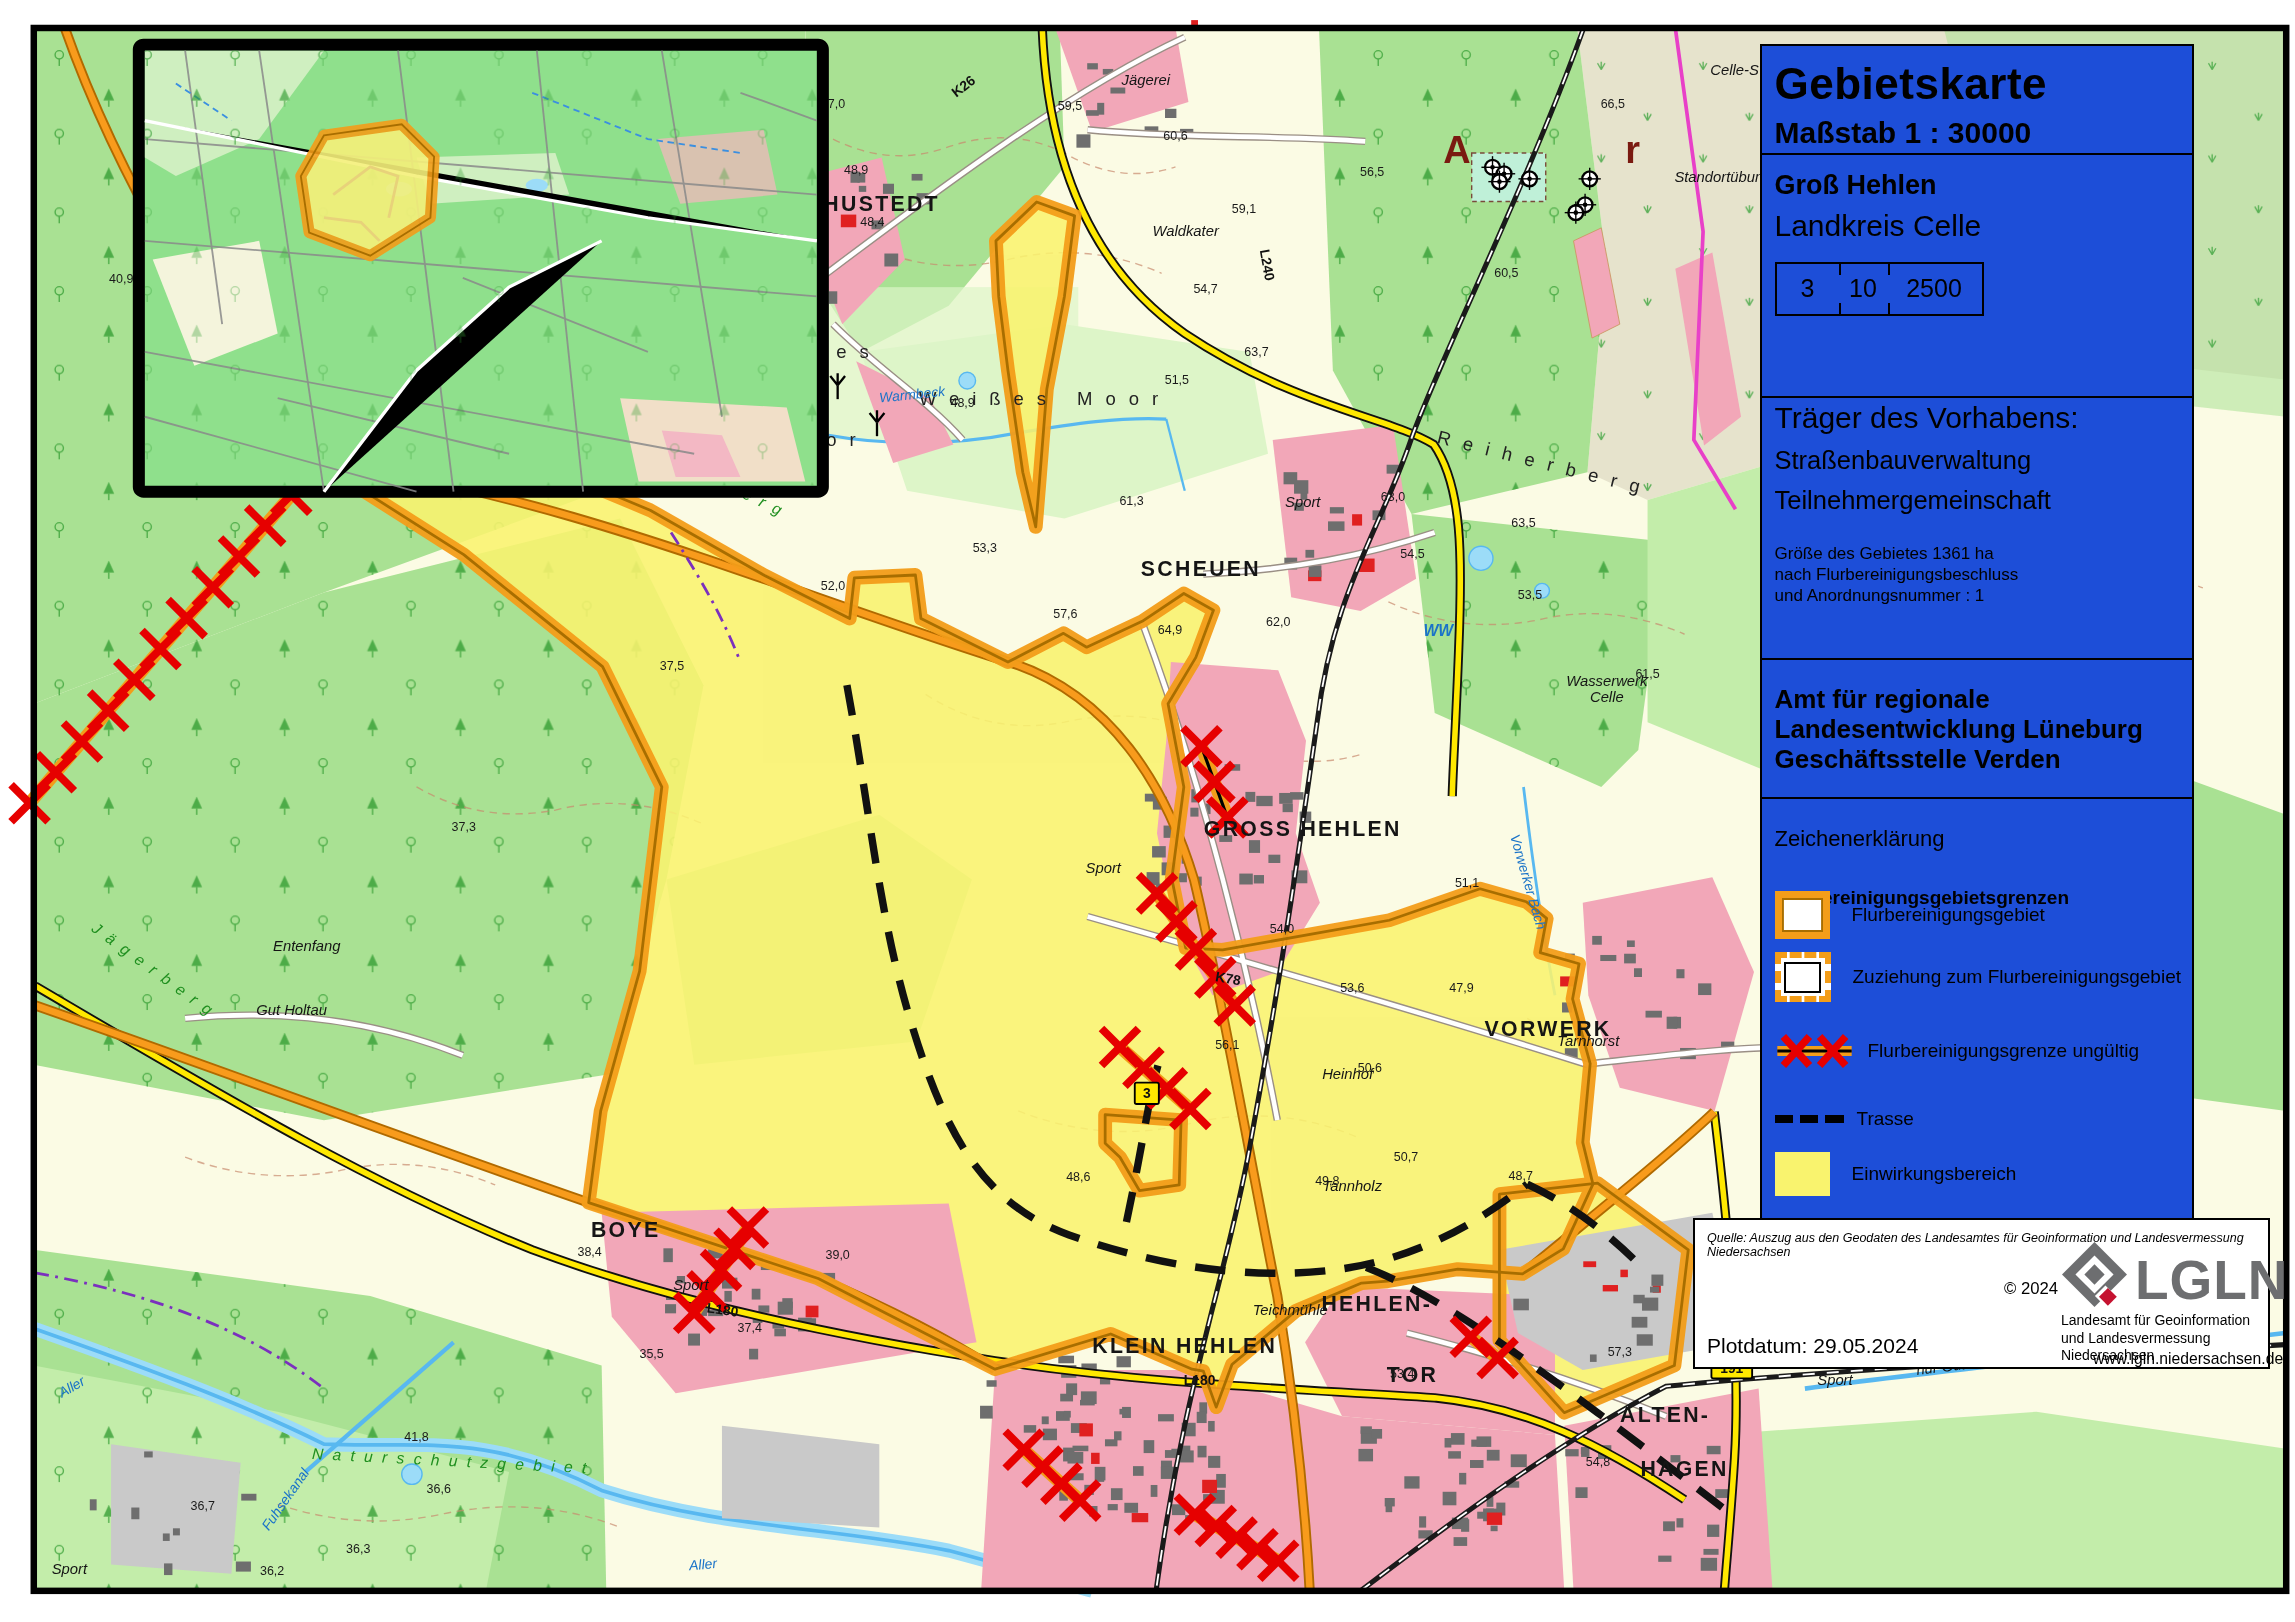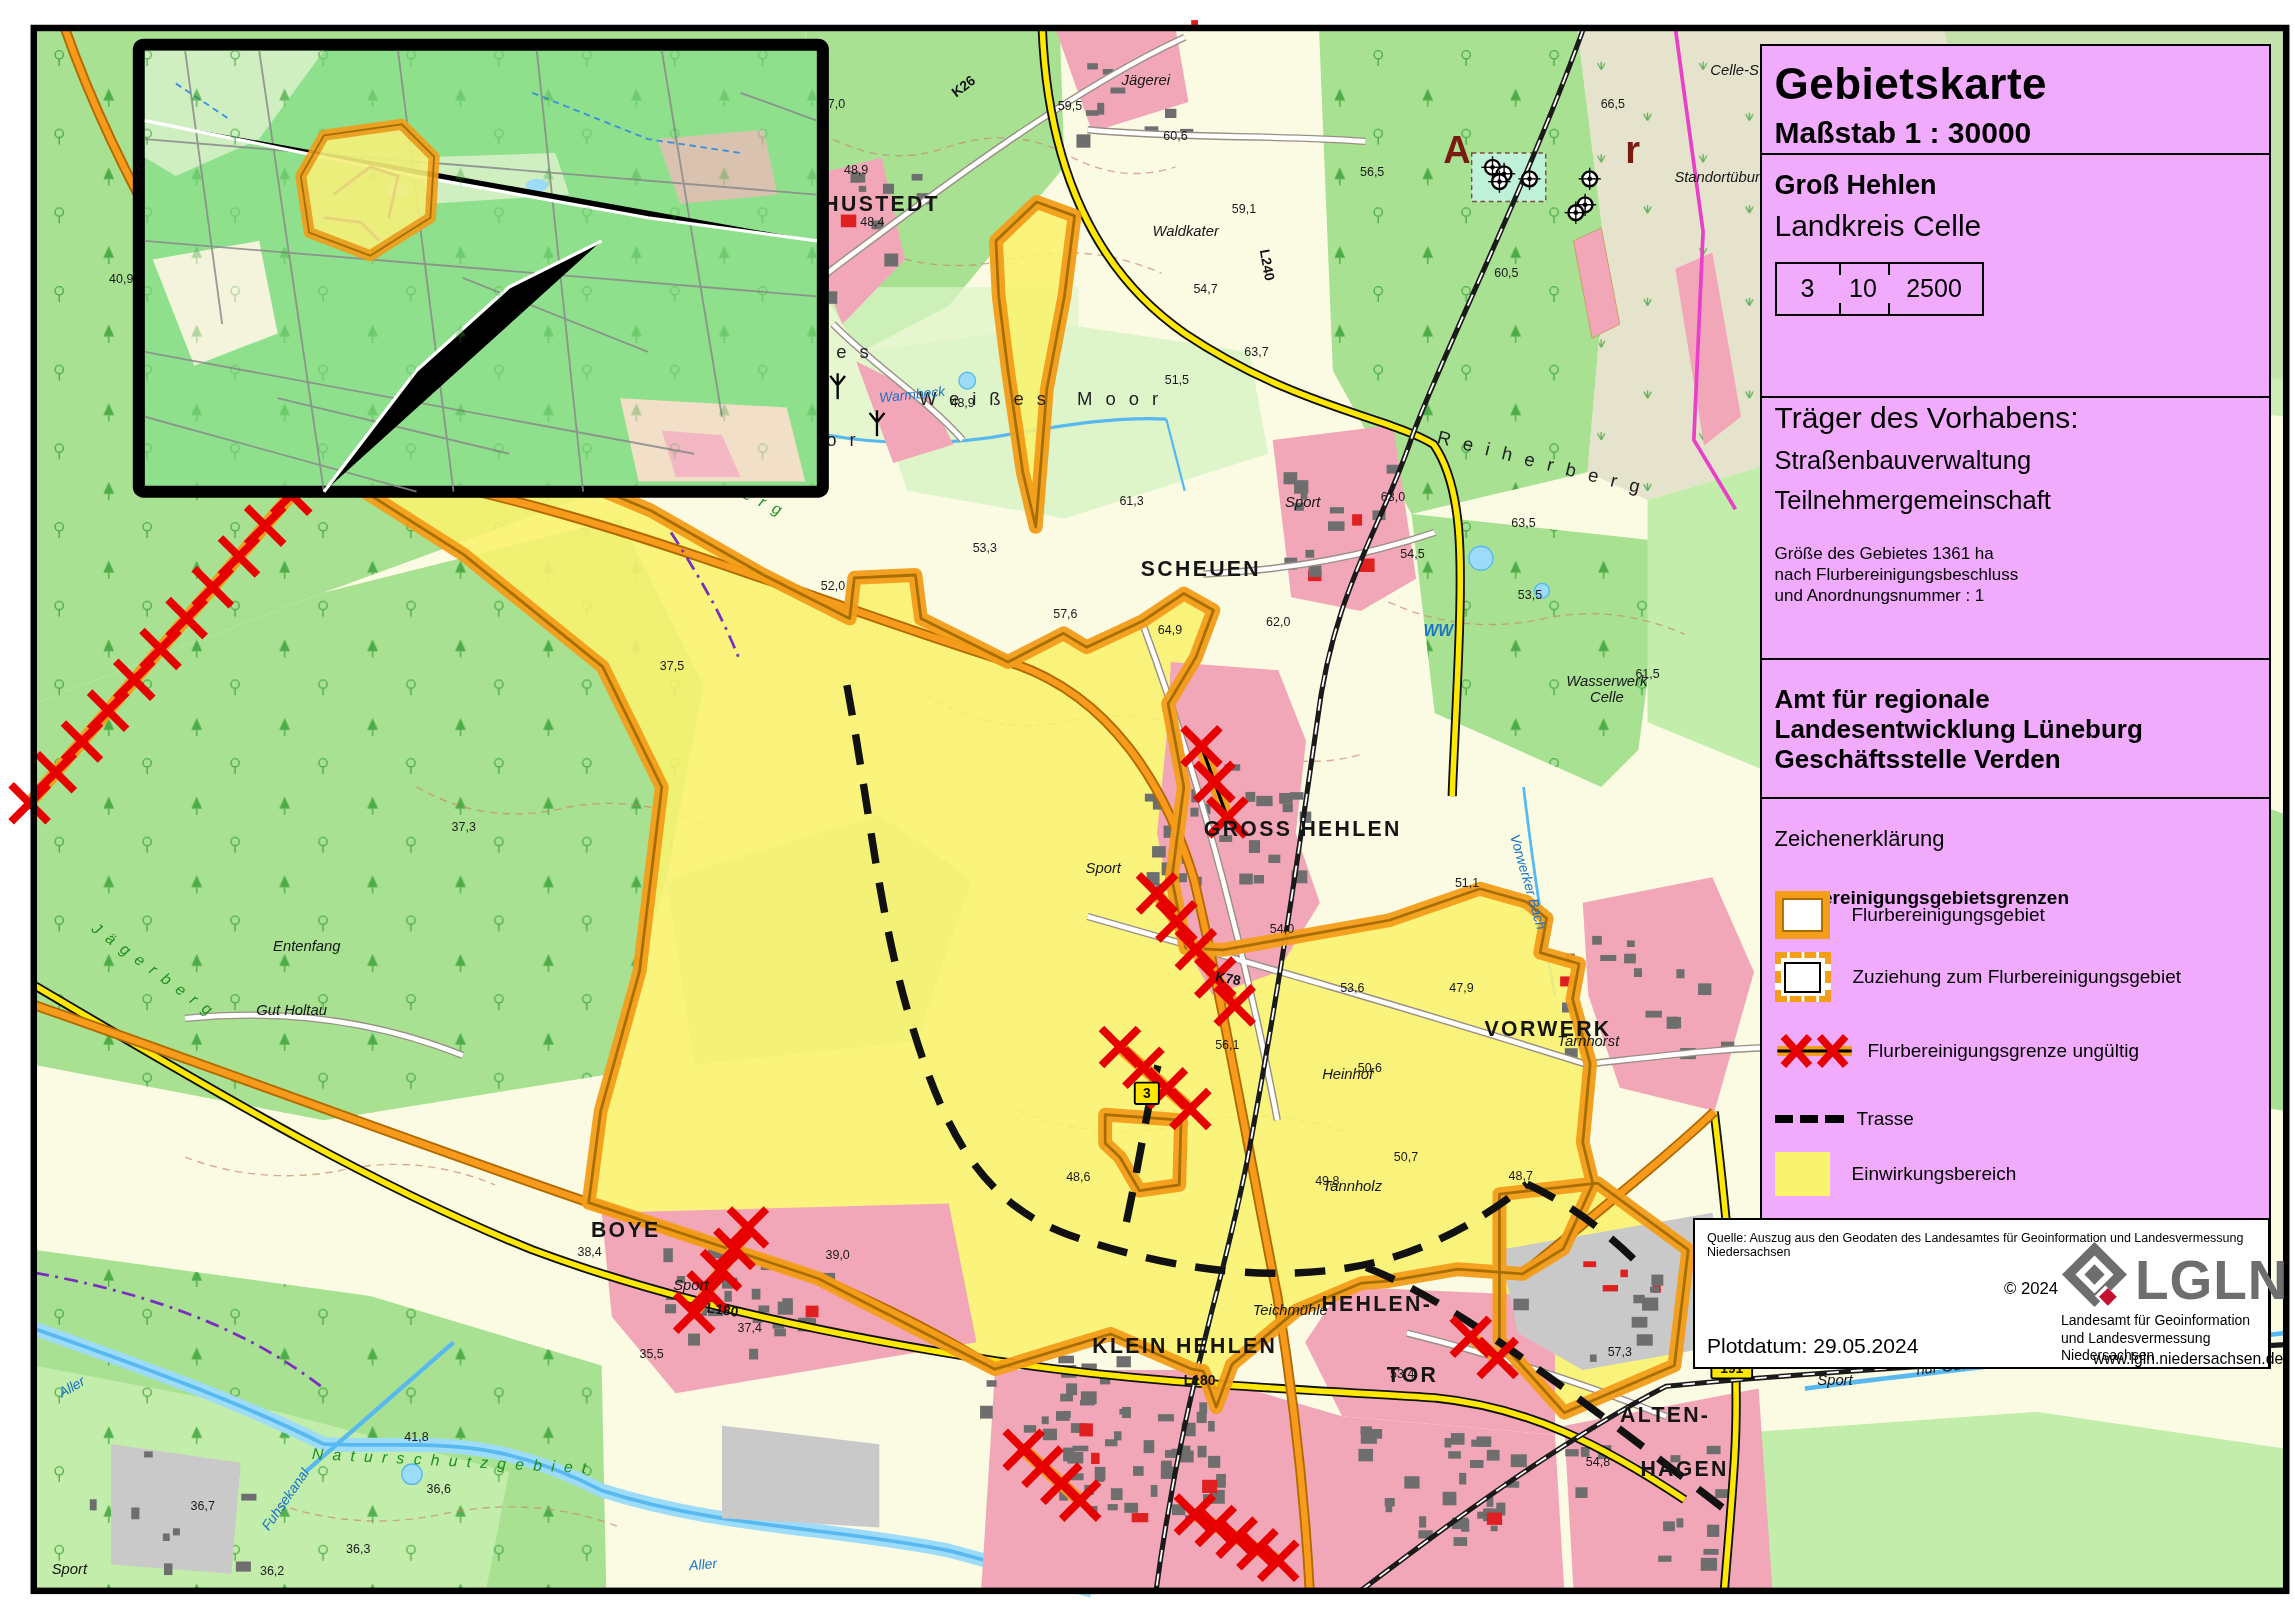--- a/index.html
+++ b/index.html
@@ -12,21 +12,21 @@
   .place{font-style:italic;font-size:32px;fill:#151515;}
   .water{font-style:italic;font-size:30px;fill:#1A73C8;}
   .waterb{font-style:italic;font-weight:700;font-size:34px;fill:#1A73C8;}
   .spread{letter-spacing:28px;font-size:40px;fill:#222;}
   .gspread{letter-spacing:20px;font-size:34px;fill:#1F8F1F;font-style:italic;}
   .elev{font-size:27px;fill:#1a1a1a;}
   .roadlbl{font-size:30px;font-weight:700;fill:#111;}
   .biglet{font-size:82px;font-weight:700;fill:#7A1A10;}
   .shieldtxt{font-size:30px;font-weight:700;fill:#111;}
   
-  .panel{position:absolute;left:1760px;top:44px;width:511px;height:1325px;background:#f0abfc;
+  .panel{position:absolute;left:1760px;top:44px;width:434px;height:1325px;background:#1d4ed8;
          border:2.8px solid #000;box-sizing:border-box;z-index:20;}
   .sec{position:relative;border-bottom:2.3px solid #000;box-sizing:border-box;padding-left:12.5px;}
   .sec-title{height:109px;}
   .t-title{font-size:44px;font-weight:700;padding-top:13px;letter-spacing:0.5px;}
   .t-scale{font-size:30px;font-weight:700;margin-top:6.5px;}
   .sec-proj{height:228px;}
   .p1{font-size:25.5px;padding-top:24px;}
   .p2{font-size:27px;font-weight:700;margin-top:15px;}
   .p3{font-size:30px;margin-top:8px;}
   .numbox{position:relative;width:209px;height:54px;border:2.3px solid #000;margin-top:18.5px;
@@ -48,21 +48,21 @@
        box-shadow:inset 0 0 0 1.9px #A86E00;background:#fff;}
   .sw2{width:56px;height:50px;border:6.5px dashed #F39D19;box-sizing:border-box;background:#fff;
        display:flex;align-items:center;justify-content:center;}
   .sw2 i{display:block;width:33px;height:27px;border:2.3px solid #000;background:#fff;}
   .sw5{width:55px;height:44px;background:#F9F36E;}
   .dash4{display:flex;gap:7.4px;width:69px;}
   .dash4 i{display:block;width:18.5px;height:7.9px;background:#000;}
   
   .sec-footer{position:absolute;left:-69px;top:1172px;width:577px;height:151px;background:#fff;
               border:2.8px solid #000;box-sizing:border-box;}
-  .quelle{position:absolute;left:12px;top:11px;font-size:12.5px;}
+  .quelle{position:absolute;left:12px;top:11px;font-size:12.5px;font-style:italic;}
   .plotdatum{position:absolute;left:12px;top:114px;font-size:21px;}
   .cpy{position:absolute;left:309px;top:59px;font-size:16.7px;}
   .lgln-logo{position:absolute;left:365px;top:20.4px;}
   .lgln-word{position:absolute;left:440px;top:28px;font-size:55px;font-weight:700;color:#6D6E70;
              letter-spacing:0.9px;}
   .org{position:absolute;left:366px;top:92px;font-size:14px;line-height:17.6px;}
   .weburl{position:absolute;left:398px;top:130px;font-size:15.7px;}
 </style>
 </head>
 <body>

